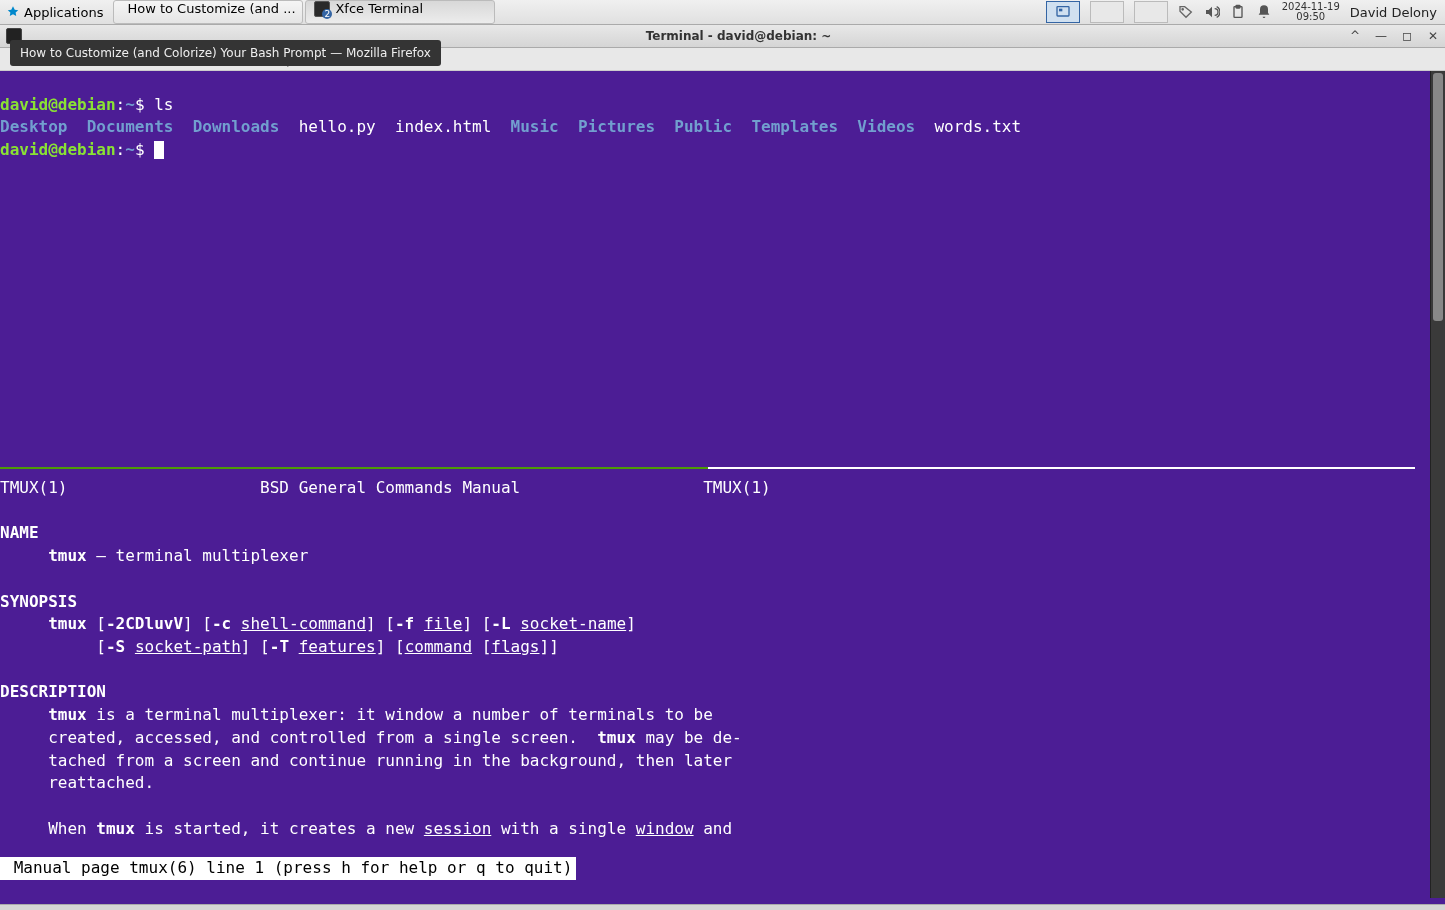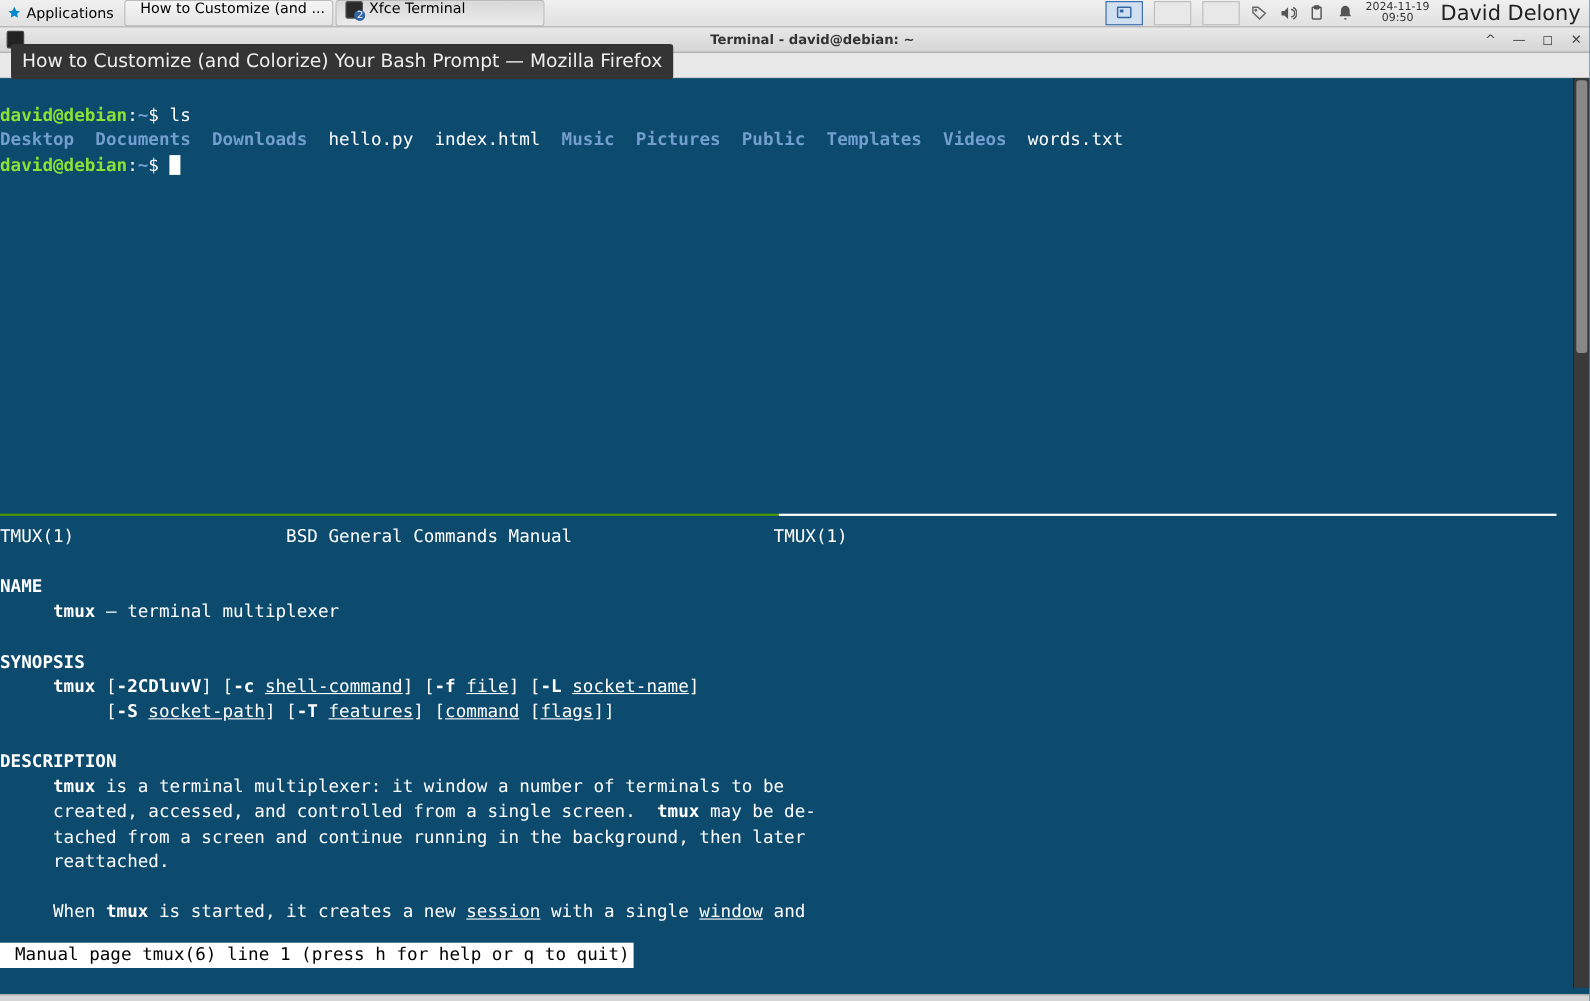--- a/index.html
+++ b/index.html
@@ -108,21 +108,21 @@
   height: 16px;
   color: #555;
 }
 .clock {
   text-align: center;
   line-height: 1.05;
   font-size: 10px;
   color: #333;
 }
 .user-label {
-  font-size: 19px;
+  font-size: 13px;
   color: #222;
 }
 .window-titlebar {
   height: 23px;
   background: linear-gradient(to bottom, #e8e8e8, #d5d5d5);
   border-bottom: 1px solid #aaa;
   display: flex;
   align-items: center;
   position: relative;
   font-size: 12px;
@@ -160,39 +160,39 @@
   margin: 0 6px;
 }
 .tooltip {
   position: absolute;
   top: 40px;
   left: 10px;
   background: #343434;
   color: #eee;
   padding: 6px 10px;
   border-radius: 3px;
-  font-size: 17px;
+  font-size: 12px;
   z-index: 100;
 }
 .menubar {
   height: 23px;
   background: #e8e8e8;
   border-bottom: 1px solid #ccc;
   display: flex;
   align-items: center;
   padding-left: 4px;
   gap: 0;
   font-size: 13px;
 }
 .menubar span {
   padding: 3px 9px;
   color: #888;
 }
 .terminal {
-  background: #0c4a6e;
+  background: #4c1d95;
   color: #fff;
   font-family: "DejaVu Sans Mono", monospace;
   font-size: 16px;
   height: calc(910px - 25px - 23px - 23px - 6px);
   padding: 0 2px;
   position: relative;
   line-height: 1.42;
   white-space: pre;
 }
 .term-content { position: absolute; top: 0; left: 0; right: 15px; bottom: 0; overflow: hidden; }

